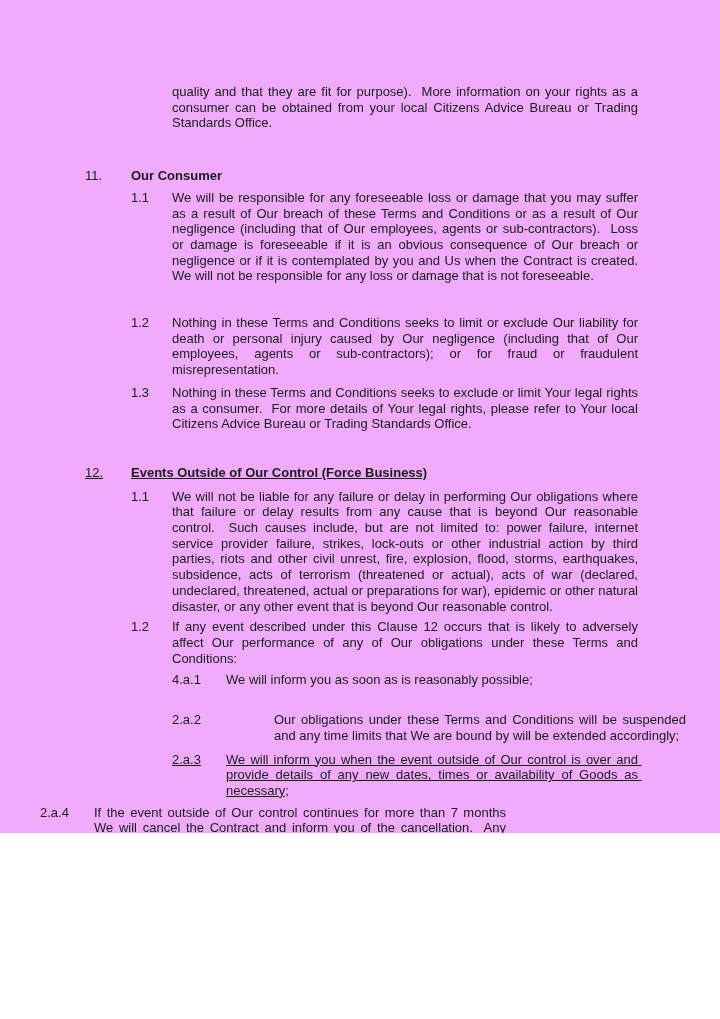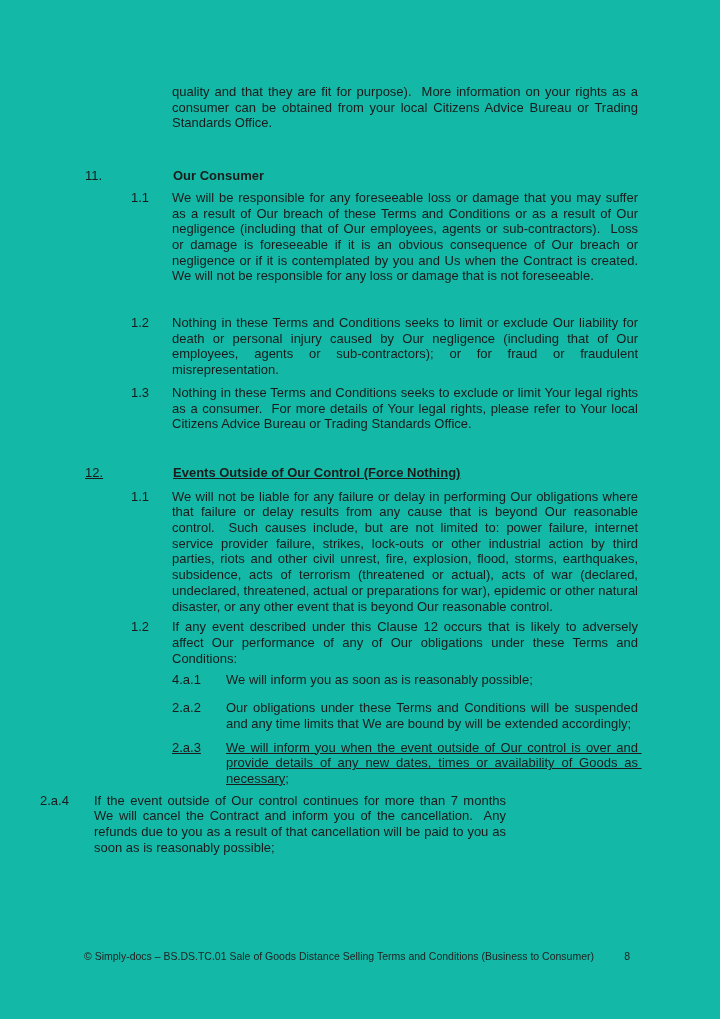--- a/index.html
+++ b/index.html
@@ -2,22 +2,22 @@
 <html><head>
 <meta charset="utf-8">
 <style>
   * { margin: 0; padding: 0; box-sizing: border-box; }
   html, body { background: #ffffff; }
   body { width: 720px; }
 
   .page {
     position: relative;
     width: 720px;
-    height: 1019px;
-    background: #14b8a6;
+    height: 833px;
+    background: #f0abfc;
     color: #1b1b1b;
     font-family: "Liberation Sans", "DejaVu Sans", sans-serif;
     font-size: 13px;
     line-height: 15.7px;
     overflow: hidden;
   }
 
   .content { padding-top: 84px; }
 
   .body-text {
@@ -29,21 +29,20 @@
   .para-top {
     margin-left: 172px;
     width: 466px;
   }
 
   
   .sec-heading {
     display: flex;
     margin-left: 85px;
     font-weight: bold;
-    gap: 42px;
   }
   .sec-num { width: 46px; flex: none; font-weight: normal; }
   .sec-title { flex: none; }
 
   
   .clause {
     display: flex;
     margin-left: 131px;
     align-items: flex-start;
   }
@@ -61,21 +60,21 @@
 
   
   .h-11   { margin-top: 37px; }
   .c-11-1 { margin-top: 6px; }
   .c-11-2 { margin-top: 31px; }
   .c-11-3 { margin-top: 7px; }
   .h-12   { margin-top: 33px; text-decoration: underline; }
   .c-12-1 { margin-top: 8px; }
   .c-12-2 { margin-top: 5px; }
   .s-1 { margin-top: 6px; }
-  .s-2 { margin-top: 12px; }
+  .s-2 { margin-top: 24px; gap: 48px; }
   .s-3 { margin-top: 8px; text-decoration: underline; }
   .s-4 { margin-top: 6px; margin-left: 40px; }
   .s-5 { margin-top: 6px; }
 
   
   .footer {
     position: absolute;
     left: 84px;
     top: 950px;
     width: 546px;
@@ -110,21 +109,21 @@
       <p class="clause-text body-text">Nothing in these Terms and Conditions seeks to limit or exclude Our liability for death or personal injury caused by Our negligence (including that of Our employees, agents or sub-contractors); or for fraud or fraudulent misrepresentation.</p>
     </div>
 
     <div class="clause c-11-3">
       <span class="clause-num">1.3</span>
       <p class="clause-text body-text">Nothing in these Terms and Conditions seeks to exclude or limit Your legal rights as a consumer.  For more details of Your legal rights, please refer to Your local Citizens Advice Bureau or Trading Standards Office.</p>
     </div>
 
     <div class="sec-heading h-12">
       <span class="sec-num">12.</span>
-      <span class="sec-title">Events Outside of Our Control (Force Nothing)</span>
+      <span class="sec-title">Events Outside of Our Control (Force Business)</span>
     </div>
 
     <div class="clause c-12-1">
       <span class="clause-num">1.1</span>
       <p class="clause-text body-text">We will not be liable for any failure or delay in performing Our obligations where that failure or delay results from any cause that is beyond Our reasonable control.  Such causes include, but are not limited to: power failure, internet service provider failure, strikes, lock-outs or other industrial action by third parties, riots and other civil unrest, fire, explosion, flood, storms, earthquakes, subsidence, acts of terrorism (threatened or actual), acts of war (declared, undeclared, threatened, actual or preparations for war), epidemic or other natural disaster, or any other event that is beyond Our reasonable control.</p>
     </div>
 
     <div class="clause c-12-2">
       <span class="clause-num">1.2</span>
       <p class="clause-text body-text">If any event described under this Clause 12 occurs that is likely to adversely affect Our performance of any of Our obligations under these Terms and Conditions:</p>

